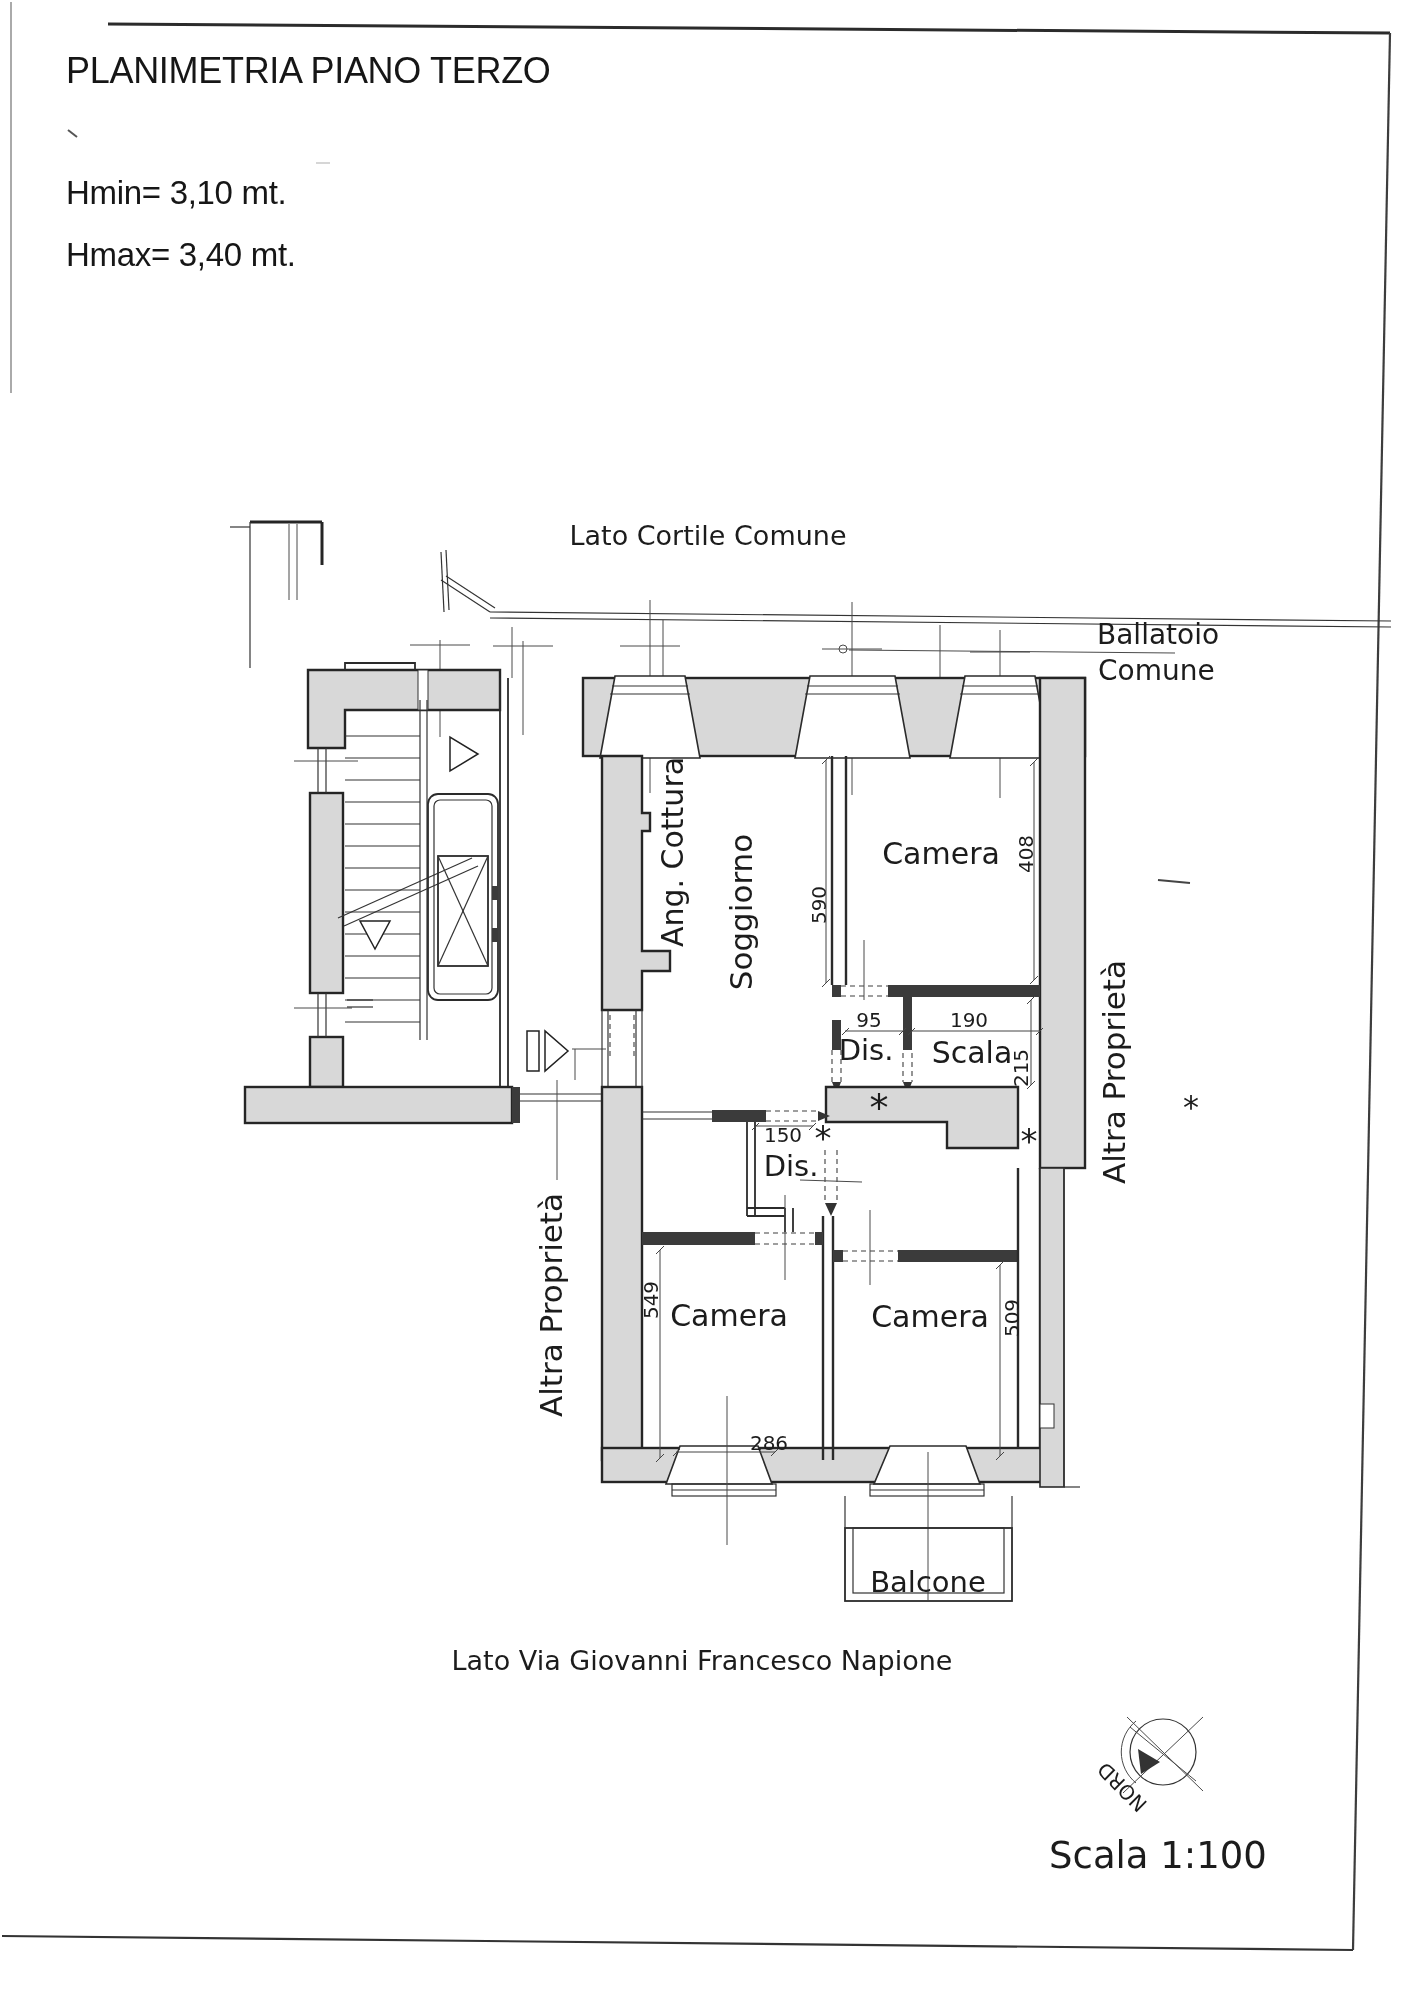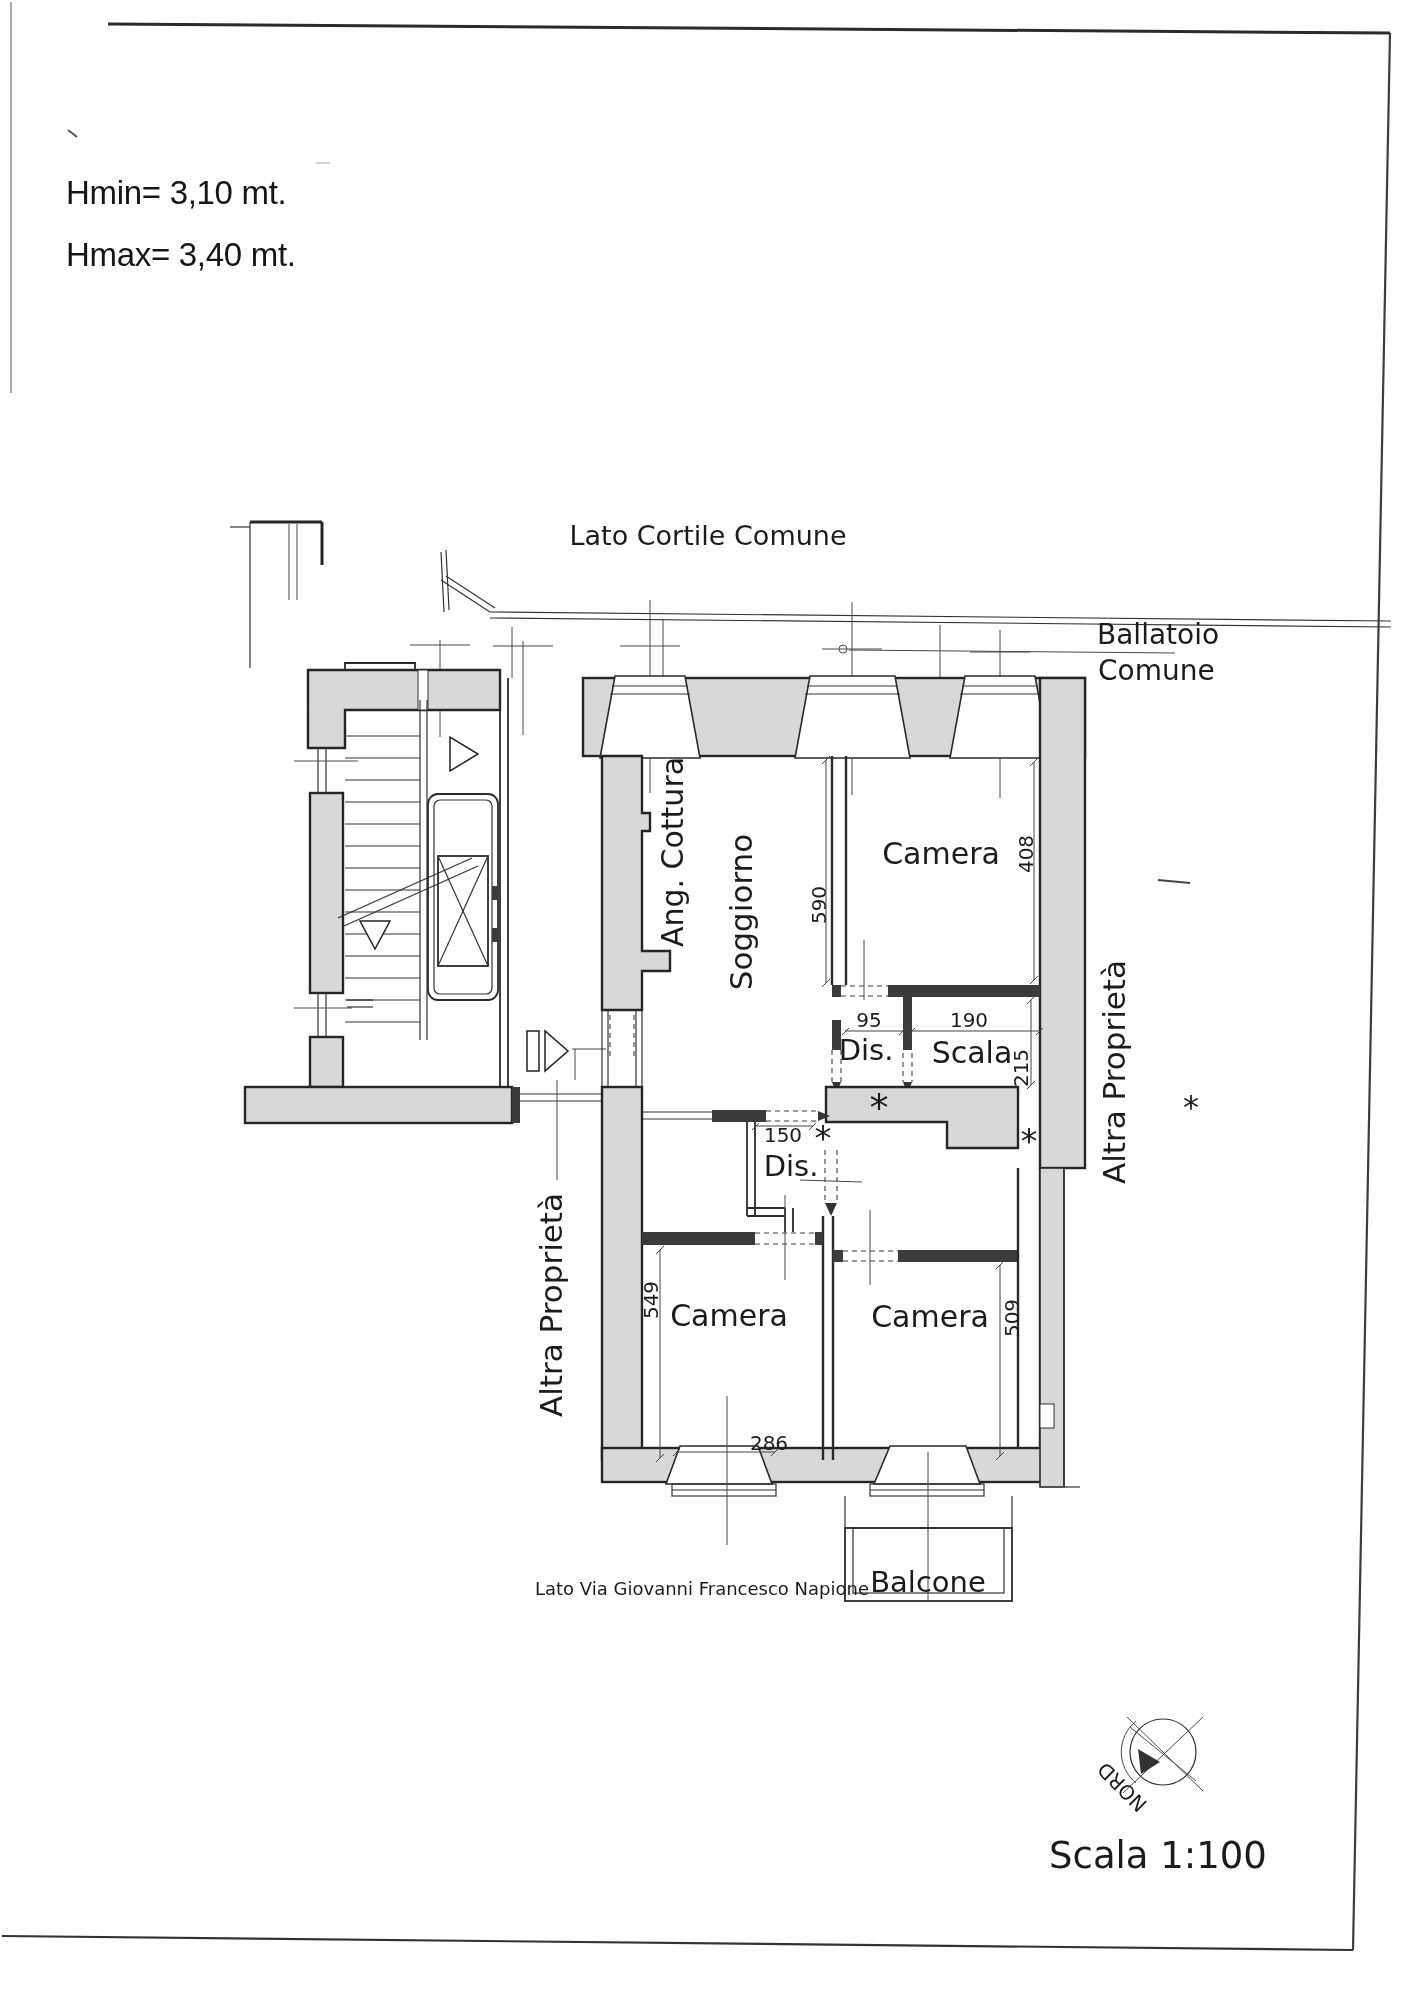--- a/index.html
+++ b/index.html
@@ -279,29 +279,30 @@
     <g>
       <circle cx="1163" cy="1752" r="33" class="w1"></circle>
       <path class="thin" d="M1127,1717 L1203,1791"></path>
       <path class="thin" d="M1203,1717 L1123,1793"></path>
       <path class="thin" d="M1130,1727 L1196,1781"></path>
       <path class="thin" d="M1136,1721 A40,40 0 0 0 1136,1783"></path>
       <polygon class="arrowfill" points="1138,1749 1160,1762 1141,1774"></polygon>
     </g>
   </svg>
 
+  <div class="hdr" style="left:66px;top:50px;font-size:36px;position:absolute;">PLANIMETRIA PIANO TERZO</div>
   <div class="hdr" style="left:66px;top:174px;font-size:33px;position:absolute;">Hmin= 3,10 mt.</div>
   <div class="hdr" style="left:66px;top:236px;font-size:33px;position:absolute;">Hmax= 3,40 mt.</div>
 
   <div class="lbl ctr" style="left:680px;top:535px;font-size:27px;margin-left:28px;">Lato Cortile Comune</div>
   <div class="lbl" style="left:1097px;top:618px;font-size:28px;">Ballatoio</div>
   <div class="lbl" style="left:1098px;top:654px;font-size:28px;">Comune</div>
   <div class="lbl rot" style="left:551px;top:1305px;font-size:31px;">Altra Proprietà</div>
   <div class="lbl rot" style="left:1114px;top:1072px;font-size:31px;">Altra Proprietà</div>
-  <div class="lbl ctr" style="left:702px;top:1588px;font-size:18px;">Lato Via Giovanni Francesco Napione</div>
+  <div class="lbl ctr" style="left:702px;top:1660px;font-size:27px;">Lato Via Giovanni Francesco Napione</div>
 
   <div class="lbl rot" style="left:672px;top:852px;font-size:30px;">Ang. Cottura</div>
   <div class="lbl rot" style="left:741px;top:912px;font-size:31px;">Soggiorno</div>
   <div class="lbl ctr" style="left:941px;top:853px;font-size:30px;">Camera</div>
   <div class="lbl ctr" style="left:866px;top:1050px;font-size:29px;">Dis.</div>
   <div class="lbl ctr" style="left:972px;top:1052px;font-size:30px;">Scala</div>
   <div class="lbl ctr" style="left:791px;top:1166px;font-size:29px;">Dis.</div>
   <div class="lbl ctr" style="left:729px;top:1315px;font-size:30px;">Camera</div>
   <div class="lbl ctr" style="left:930px;top:1316px;font-size:30px;">Camera</div>
   <div class="lbl ctr" style="left:928px;top:1566px;font-size:29px;margin-top:16px;">Balcone</div>

